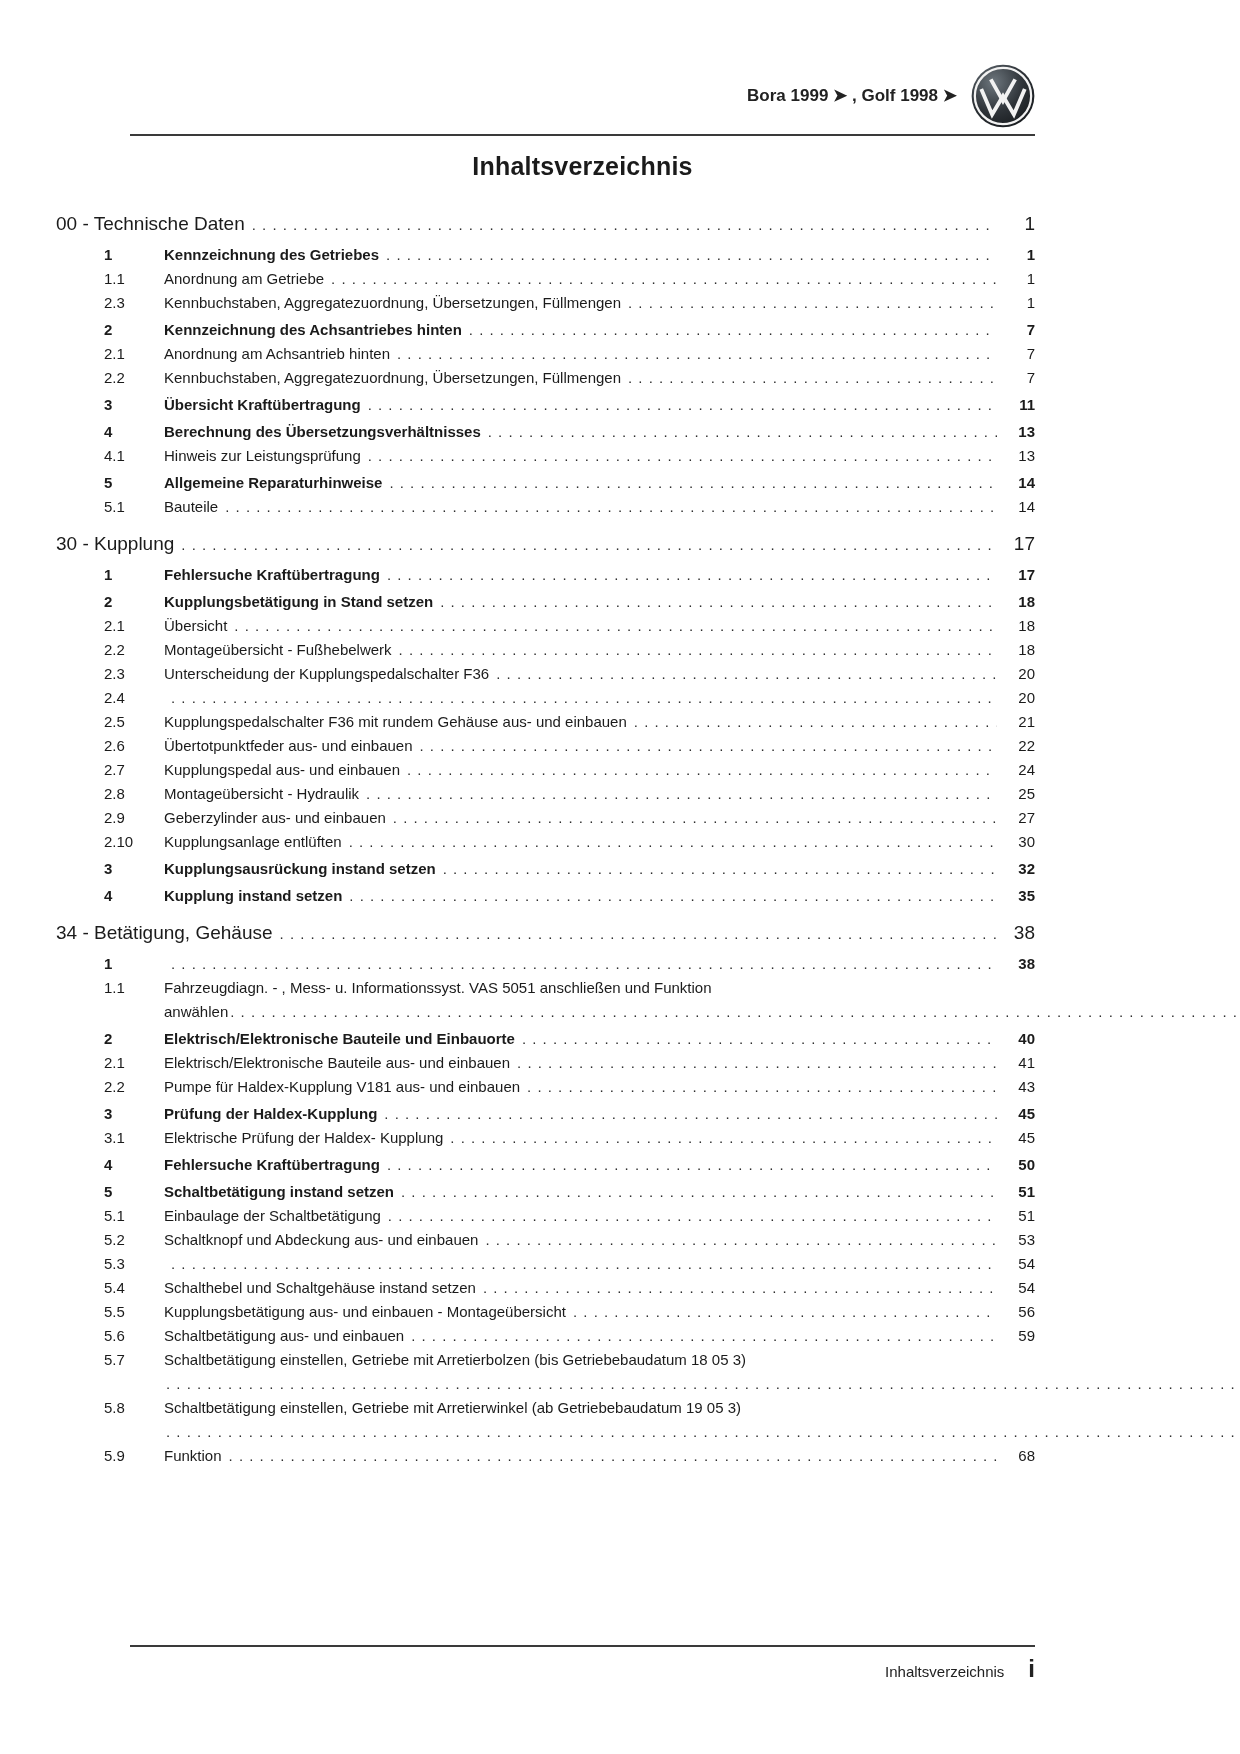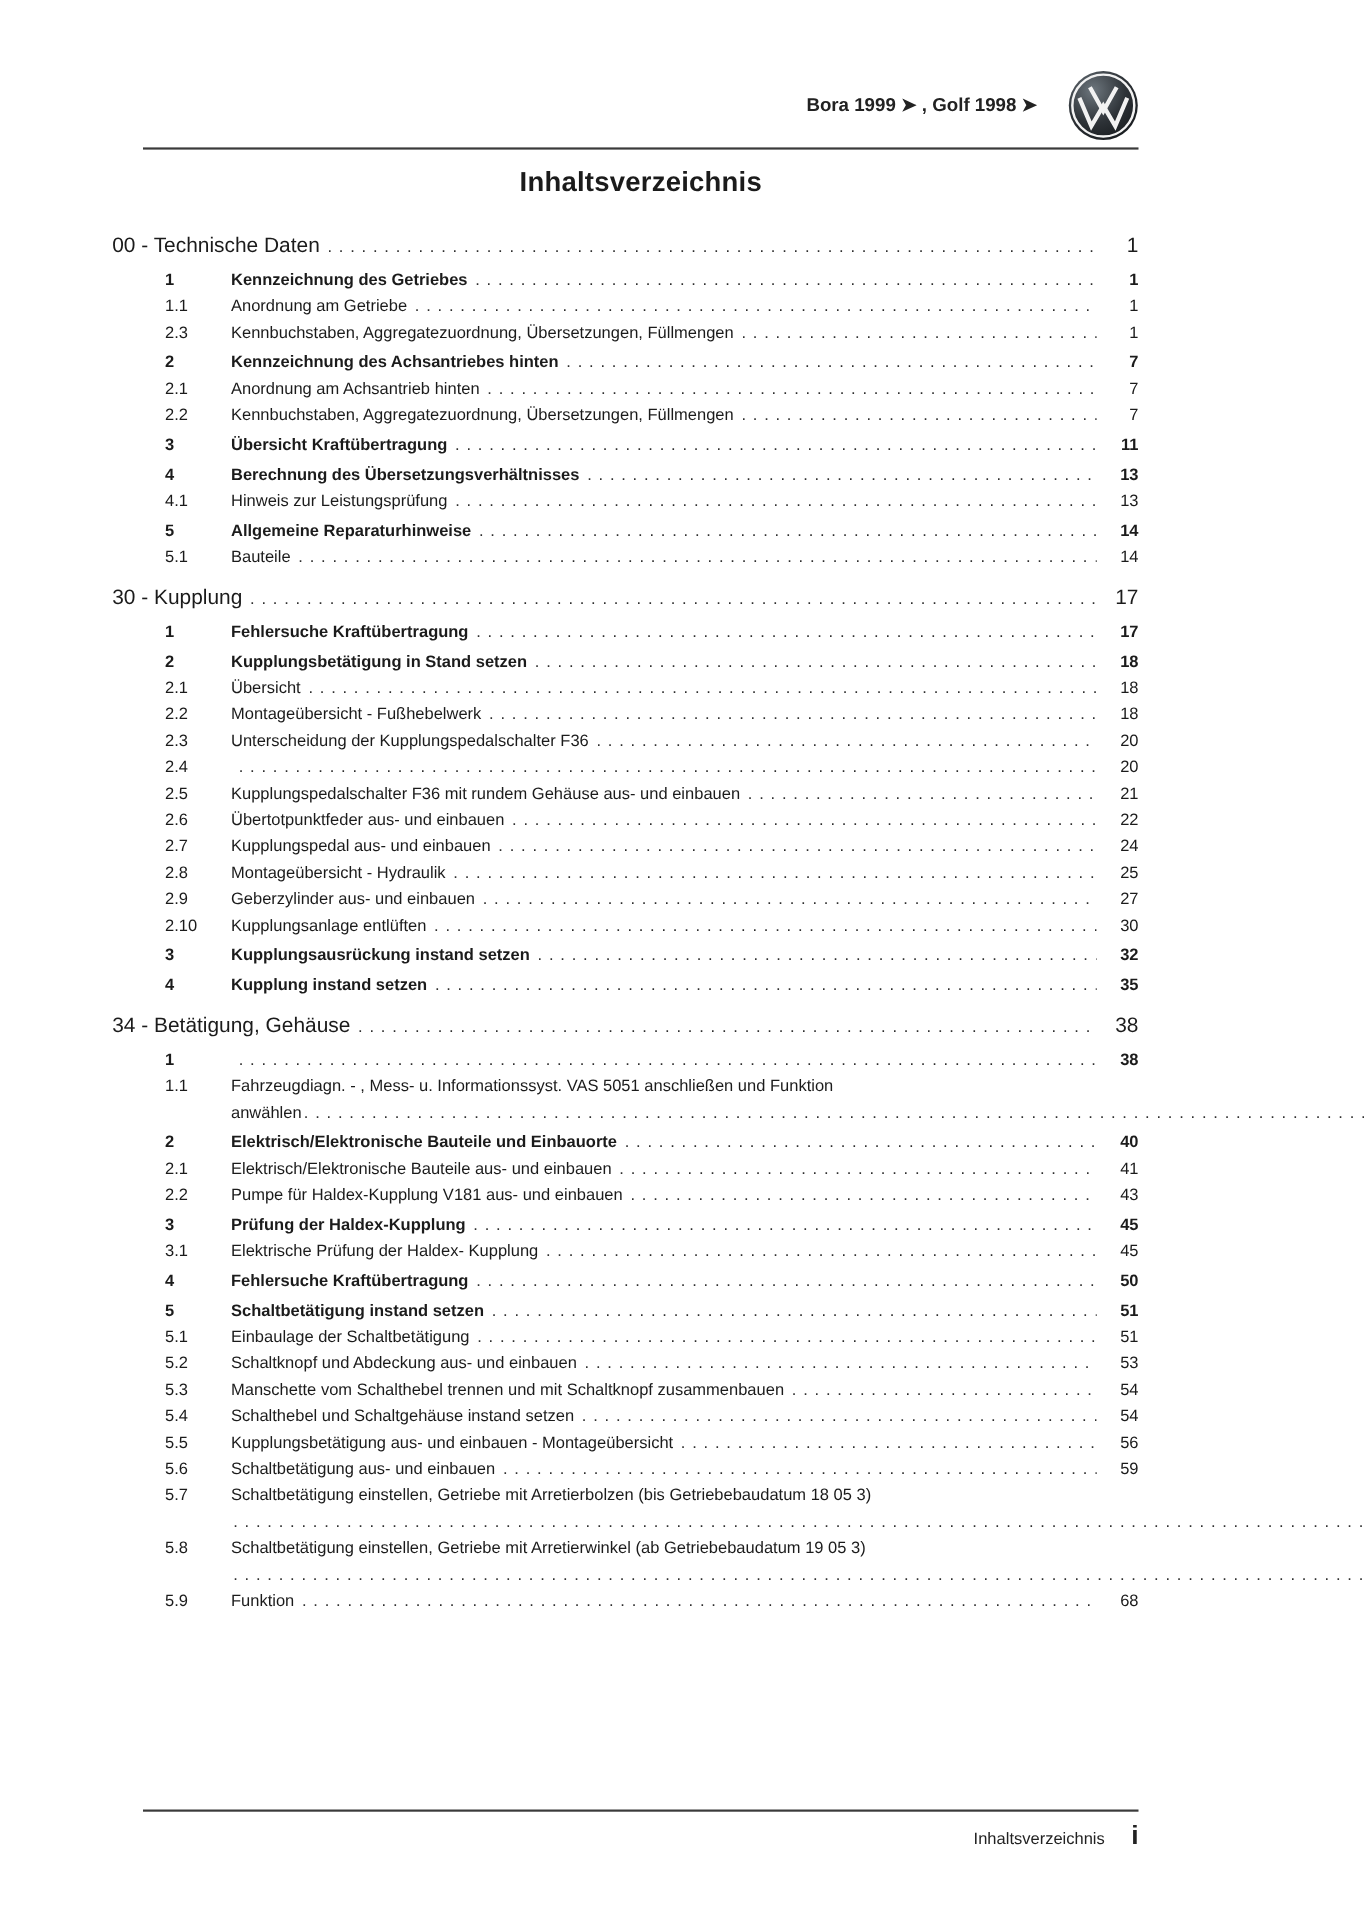--- a/index.html
+++ b/index.html
@@ -8,30 +8,30 @@
     position: relative;
     width: 1240px;
     height: 1754px;
     background: #ffffff;
     font-family: "Liberation Sans", sans-serif;
     color: #1b1b1b;
     overflow: hidden;
   }
   
   .doc-header { padding: 64px 205px 0 130px; }
-  .header-row { display: flex; justify-content: flex-end; align-items: center; gap: 28px; }
+  .header-row { display: flex; justify-content: flex-end; align-items: center; gap: 14px; }
   .header-text { text-align: right; font-weight: bold; font-size: 17px; line-height: 26px; color: #222; }
   .logo { width: 64px; height: 64px; flex: 0 0 auto; }
   .rule { border-top: 2px solid #3a3a3a; }
   .doc-header .rule { margin-top: 6px; }
   
   .title-wrap { padding: 0 205px 0 130px; }
   .title { text-align: center; font-size: 25px; font-weight: bold; margin-top: 16px; letter-spacing: 0.2px; }
   
-  .toc { padding: 28px 205px 0 102px; }
+  .toc { padding: 28px 205px 0 56px; }
   .sec-heading { display: flex; align-items: baseline; font-size: 19px; line-height: 30px; margin-top: 10px; }
   .toc-section:first-child .sec-heading { margin-top: 0; }
   .entry { display: flex; align-items: baseline; font-size: 15px; line-height: 24px; }
   .entry.bold { font-weight: bold; margin-top: 3px; }
   .num { flex: 0 0 108px; padding-left: 48px; }
   .etitle { flex: 0 1 auto; }
   .dots {
     flex: 1 1 20px;
     min-width: 18px;
     overflow: hidden;
@@ -319,21 +319,20 @@
           <span class="page-num">51</span>
         </div>
         <div class="entry">
           <span class="num">5.2</span>
           <span class="etitle">Schaltknopf und Abdeckung aus- und einbauen</span>
           <span class="dots">. . . . . . . . . . . . . . . . . . . . . . . . . . . . . . . . . . . . . . . . . . . . . . . . . . . . . . . . . . . . . . . . . . . . . . . . . . . . . . . . . . . . . . . . . . . . . . . . . . . . . . . . . . . . . . . . . . . . . . . . . . . . . . . . . . . . . . . . . . . . . . . . . . . . . . . . . . . . . . . . . . . . . . . . . . . . . . . . . . . . . . . . . . . . . . . . . . . . . . . . . . . . . . . . . . . . . . . . . . . . . . . . . . . . . . . . . . . . . . . . </span>
           <span class="page-num">53</span>
         </div>
         <div class="entry">
           <span class="num">5.3</span>
-          <span class="etitle">Manschette vom Schalthebel trennen und mit Schaltknopf zusammenbauen</span>
           <span class="dots">. . . . . . . . . . . . . . . . . . . . . . . . . . . . . . . . . . . . . . . . . . . . . . . . . . . . . . . . . . . . . . . . . . . . . . . . . . . . . . . . . . . . . . . . . . . . . . . . . . . . . . . . . . . . . . . . . . . . . . . . . . . . . . . . . . . . . . . . . . . . . . . . . . . . . . . . . . . . . . . . . . . . . . . . . . . . . . . . . . . . . . . . . . . . . . . . . . . . . . . . . . . . . . . . . . . . . . . . . . . . . . . . . . . . . . . . . . . . . . . . </span>
           <span class="page-num">54</span>
         </div>
         <div class="entry">
           <span class="num">5.4</span>
           <span class="etitle">Schalthebel und Schaltgehäuse instand setzen</span>
           <span class="dots">. . . . . . . . . . . . . . . . . . . . . . . . . . . . . . . . . . . . . . . . . . . . . . . . . . . . . . . . . . . . . . . . . . . . . . . . . . . . . . . . . . . . . . . . . . . . . . . . . . . . . . . . . . . . . . . . . . . . . . . . . . . . . . . . . . . . . . . . . . . . . . . . . . . . . . . . . . . . . . . . . . . . . . . . . . . . . . . . . . . . . . . . . . . . . . . . . . . . . . . . . . . . . . . . . . . . . . . . . . . . . . . . . . . . . . . . . . . . . . . . </span>
           <span class="page-num">54</span>
         </div>
         <div class="entry">

